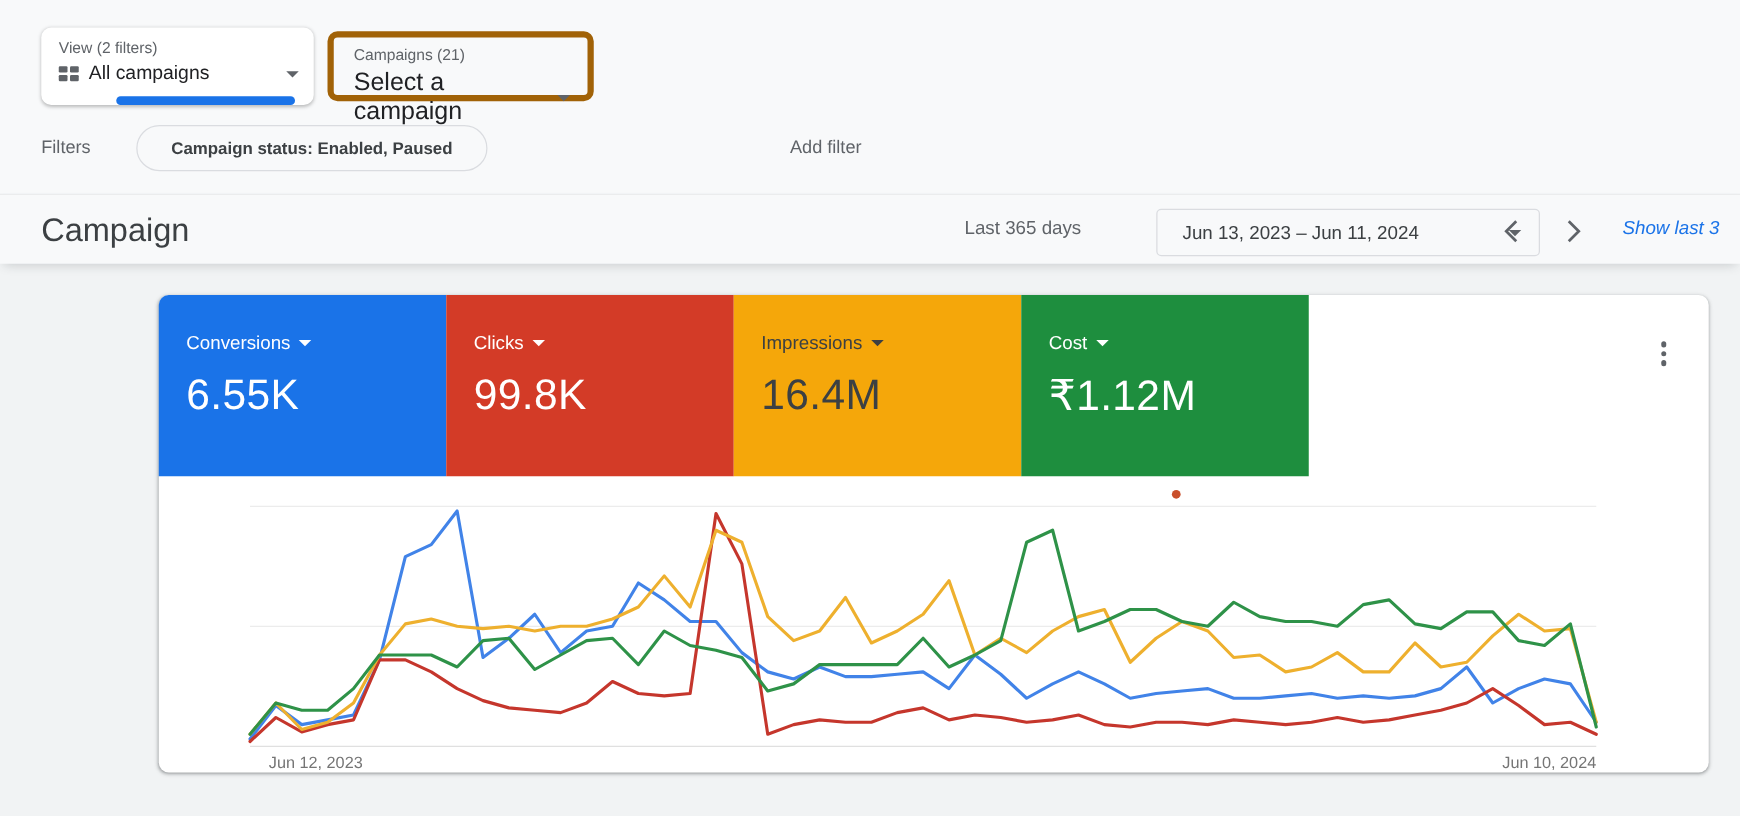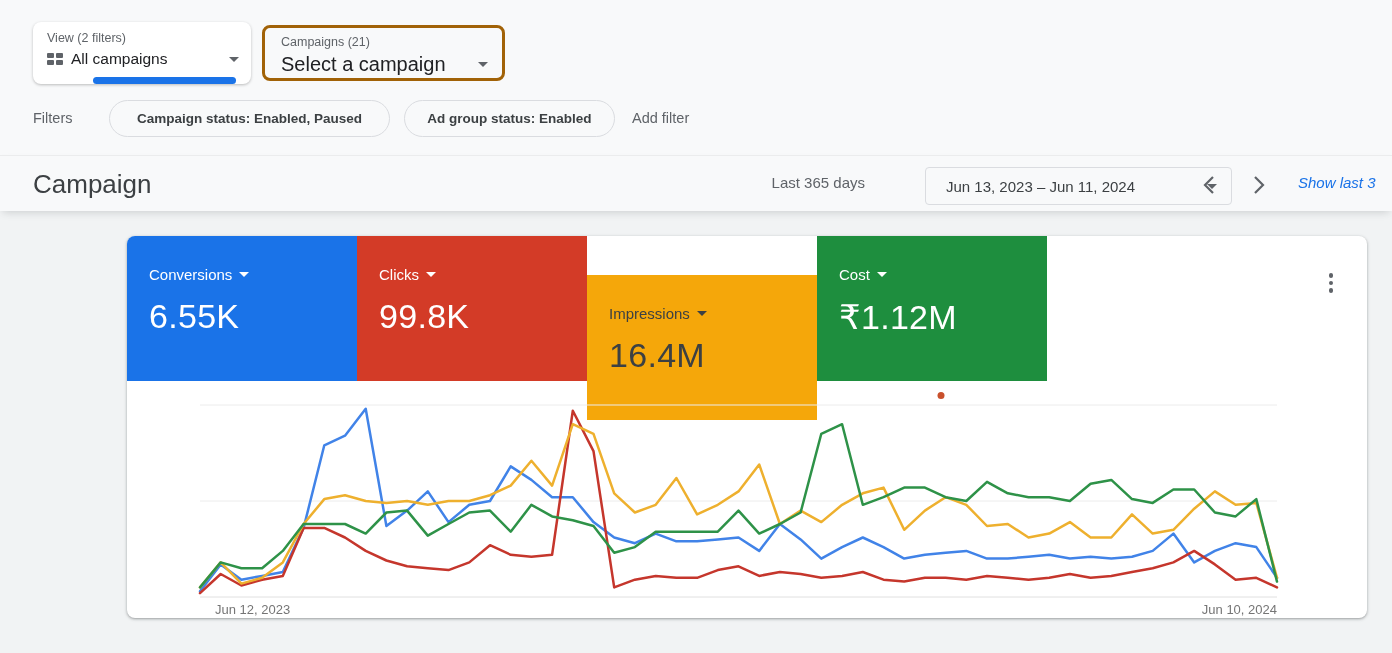--- a/index.html
+++ b/index.html
@@ -14,22 +14,22 @@
   .view-dd .dd-label { position:absolute; left:14px; top:9px; font-size:12.5px; color:#5f6368; }
   .view-dd .dd-row { position:absolute; left:14px; top:28px; right:12px; display:flex; align-items:center; }
   .grid-icon { display:inline-grid; grid-template-columns:7px 7px; grid-template-rows:5px 5px; gap:2px; margin-right:8px; }
   .grid-icon i { background:#5f6368; border-radius:1px; }
   .view-dd .dd-value { font-size:15.5px; color:#202124; }
   .caret { width:0; height:0; border-left:5px solid transparent; border-right:5px solid transparent;
            border-top:5px solid #5f6368; display:inline-block; }
   .view-dd .caret { margin-left:auto; }
   .view-indicator { position:absolute; left:60px; bottom:0; width:143px; height:7px; border-radius:4px; }
 
-  .camp-dd { position:absolute; left:262px; top:25px; width:243px; height:56px; background:transparent;
-             border:3px solid #a16207; border-radius:8px; cursor:pointer; }
+  .camp-dd { position:absolute; left:262px; top:25px; width:213px; height:56px; background:transparent;
+             border:5px solid #a16207; border-radius:8px; cursor:pointer; }
   .camp-dd .dd-label { position:absolute; left:16px; top:7px; font-size:12.5px; color:#5f6368; }
   .camp-dd .dd-row { position:absolute; left:16px; top:25px; right:14px; display:flex; align-items:center; }
   .camp-dd .dd-value { font-size:20px; color:#202124; font-weight:500; }
   .camp-dd .caret { margin-left:auto; }
 
   .filters-row { position:absolute; left:0; top:100px; width:1392px; height:38px; }
   .filters-label { position:absolute; left:33px; top:10px; font-size:14.5px; color:#5f6368; }
   .chip { position:absolute; top:0; height:37px; border:1px solid #dadce0; border-radius:19px;
           display:flex; align-items:center; justify-content:center; font-size:13.5px; font-weight:bold;
           color:#3c4043; padding:0 20px; background:transparent; cursor:pointer; }
@@ -93,21 +93,20 @@
     <div class="dd-label">Campaigns (21)</div>
     <div class="dd-row">
       <span class="dd-value">Select a campaign</span>
       <span class="caret"></span>
     </div>
   </div>
 
   <div class="filters-row">
     <span class="filters-label">Filters</span>
     <div class="chip chip-1">Campaign status: Enabled, Paused</div>
-    <div class="chip chip-2">Ad group status: Enabled</div>
     <span class="add-filter">Add filter</span>
   </div>
 </div>
 
 <div class="ov-header">
   <div class="ov-title">Campaign</div>
   <div class="range-label">Last 365 days</div>
   <div class="date-box">
     <span class="date-text">Jun 13, 2023 – Jun 11, 2024</span>
     <span class="caret"></span>
@@ -135,21 +134,21 @@
         </div>
       <div class="sc-value">6.55K</div>
     </div>
     <div class="scorecard" style="background: rgb(211, 59, 39); color: rgb(255, 255, 255);">
       <div class="sc-label">
           <span>Clicks</span>
           <span class="caret"></span>
         </div>
       <div class="sc-value">99.8K</div>
     </div>
-    <div class="scorecard" style="background: rgb(245, 167, 10); color: rgb(60, 64, 67); margin-top: 39px;">
+    <div class="scorecard" style="background: rgb(245, 167, 10); color: rgb(60, 64, 67);">
       <div class="sc-label">
           <span>Impressions</span>
           <span class="caret"></span>
         </div>
       <div class="sc-value">16.4M</div>
     </div>
     <div class="scorecard" style="background: rgb(30, 142, 62); color: rgb(255, 255, 255);">
       <div class="sc-label">
           <span>Cost</span>
           <span class="caret"></span>

